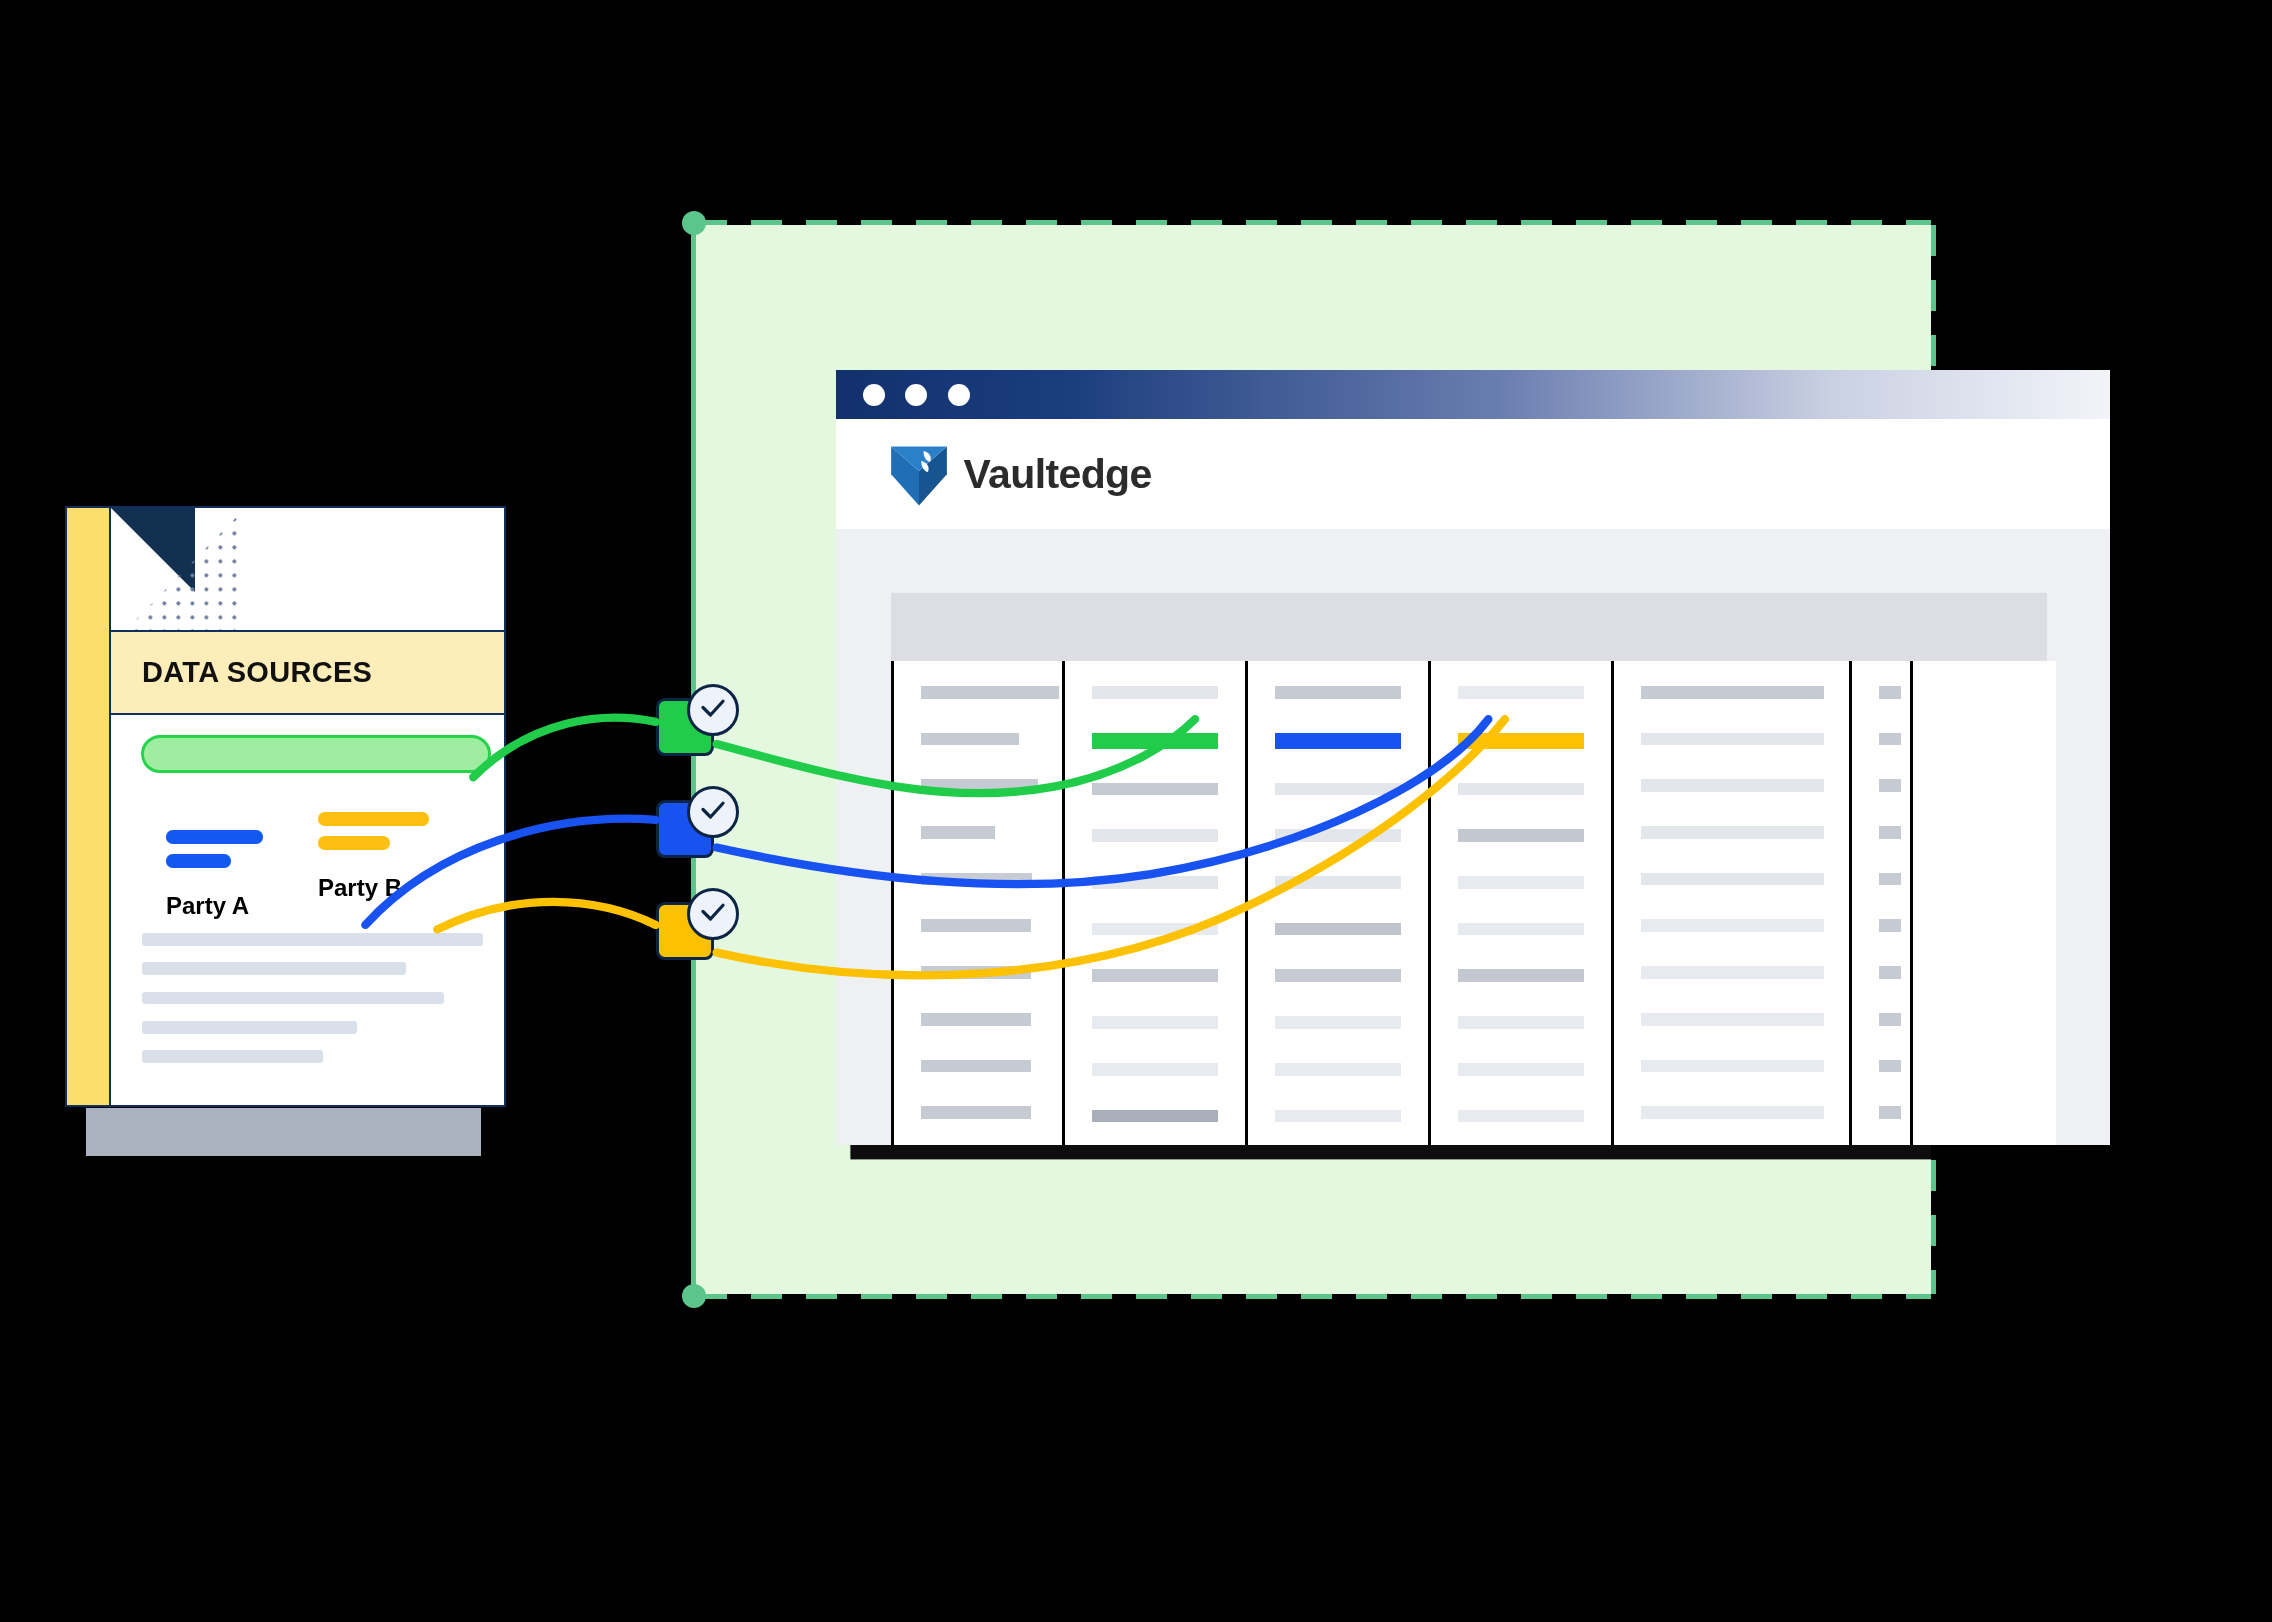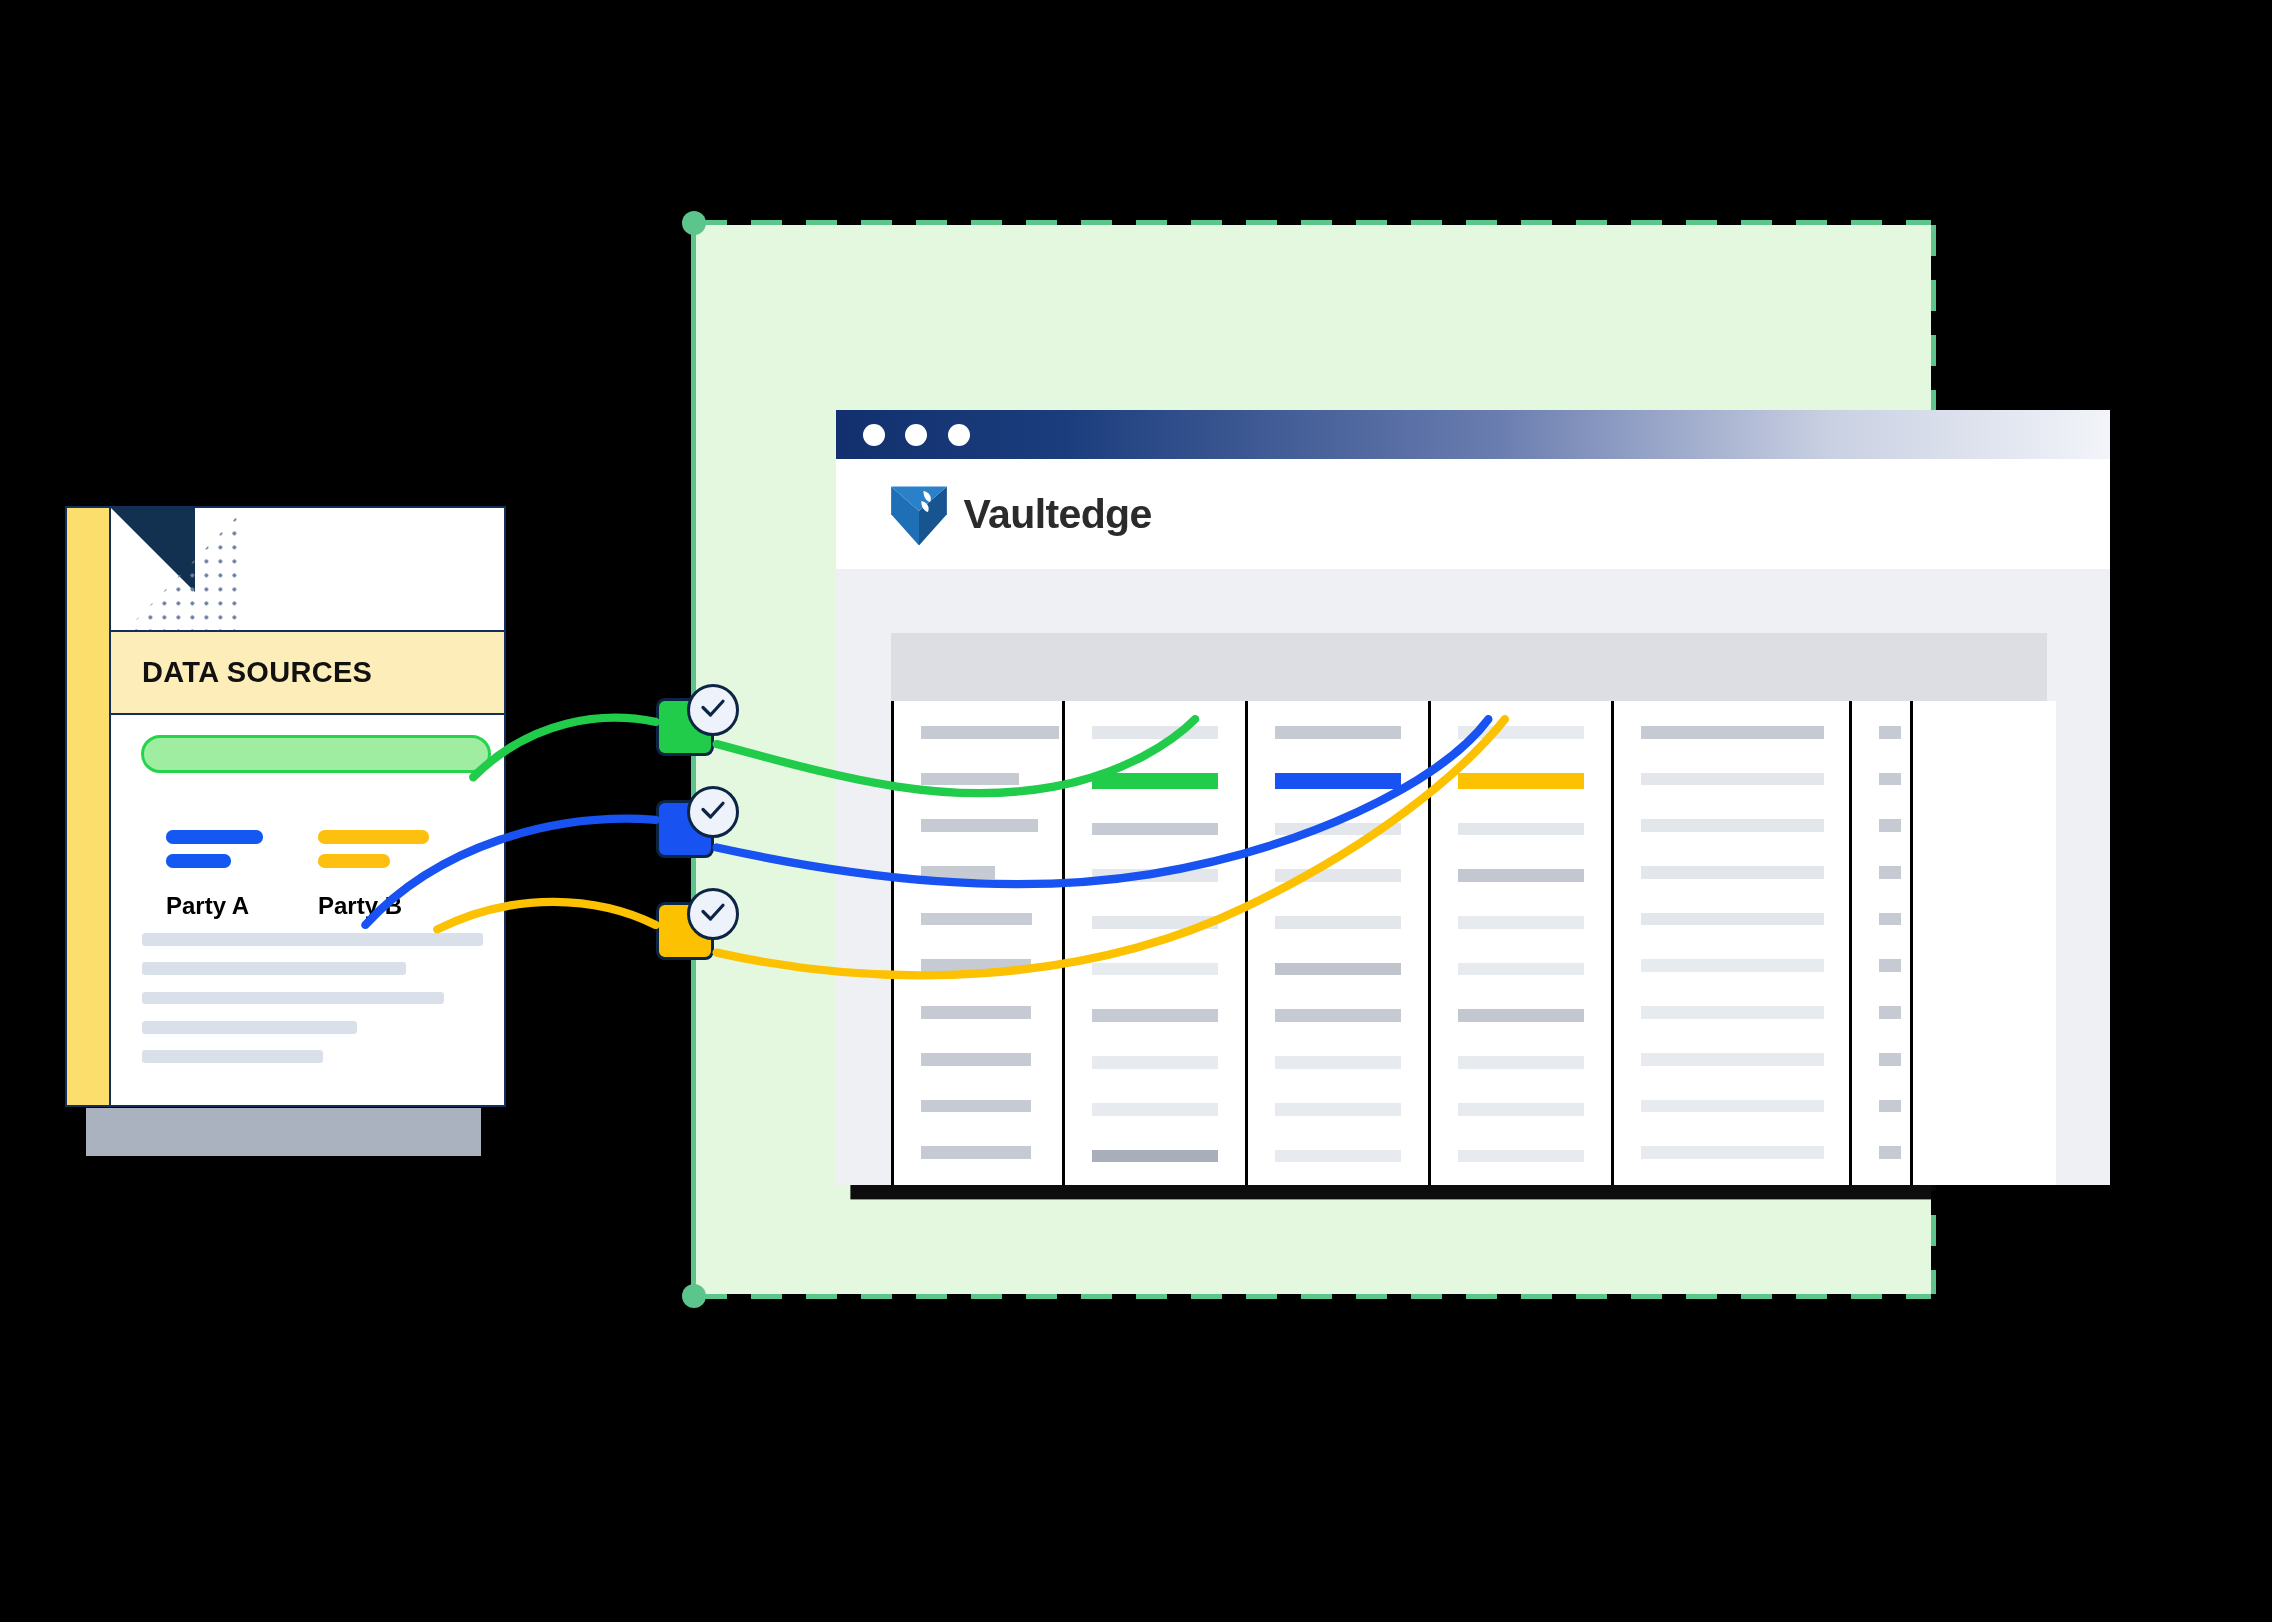--- a/index.html
+++ b/index.html
@@ -106,21 +106,21 @@
   .doc-pill {
     position: absolute;
     left: 30px; top: 227px;
     width: 350px; height: 38px;
     background: #9eeda0;
     border: 3.3px solid #25d44a;
     border-radius: 21px;
   }
   .party-group { position: absolute; margin-left: 24px; }
   .party-group.a { left: 31px; top: 322px; }
-  .party-group.b { left: 183px; top: 322px; }
+  .party-group.b { left: 183px; top: 304px; }
   .party-bar { border-radius: 6.6px; margin-bottom: 10px; }
   .party-bar.wide { width: 97px; height: 14px; }
   .party-bar.narrow { width: 65px; height: 14px; }
   .party-group.b .party-bar.wide { width: 111px; }
   .party-group.b .party-bar.narrow { width: 72px; }
   .party-group.a .party-bar { background: #1358f0; }
   .party-group.b .party-bar { background: #fdc010; }
   .party-label {
     font-size: 24px; font-weight: 700; color: #000;
     margin-top: 24px; white-space: nowrap;
@@ -149,21 +149,20 @@
   }
   .node-check svg { width: 30px; height: 30px; }
 
   
   #browser-window {
     position: absolute;
     left: 836px; top: 370px;
     width: 1274px; height: 775px;
     background: #ffffff;
     box-shadow: 14.4px 14.4px 0 0 rgba(0,0,0,0.95);
-    margin-top: 40px;
   }
   #titlebar {
     position: absolute; left: 0; top: 0; width: 100%; height: 49px;
     background: linear-gradient(to right, #12306e 0%, #1b3d7d 18%, #6a7db0 52%, #c9d0e2 78%, #f2f4f9 100%);
     display: flex; align-items: center; padding-left: 26.6px; gap: 20.5px;
   }
   .tb-dot { width: 22px; height: 22px; border-radius: 50%; background: #ffffff; }
   #logo-bar {
     position: absolute; left: 0; top: 49px; width: 100%; height: 110px;
     background: #ffffff;

